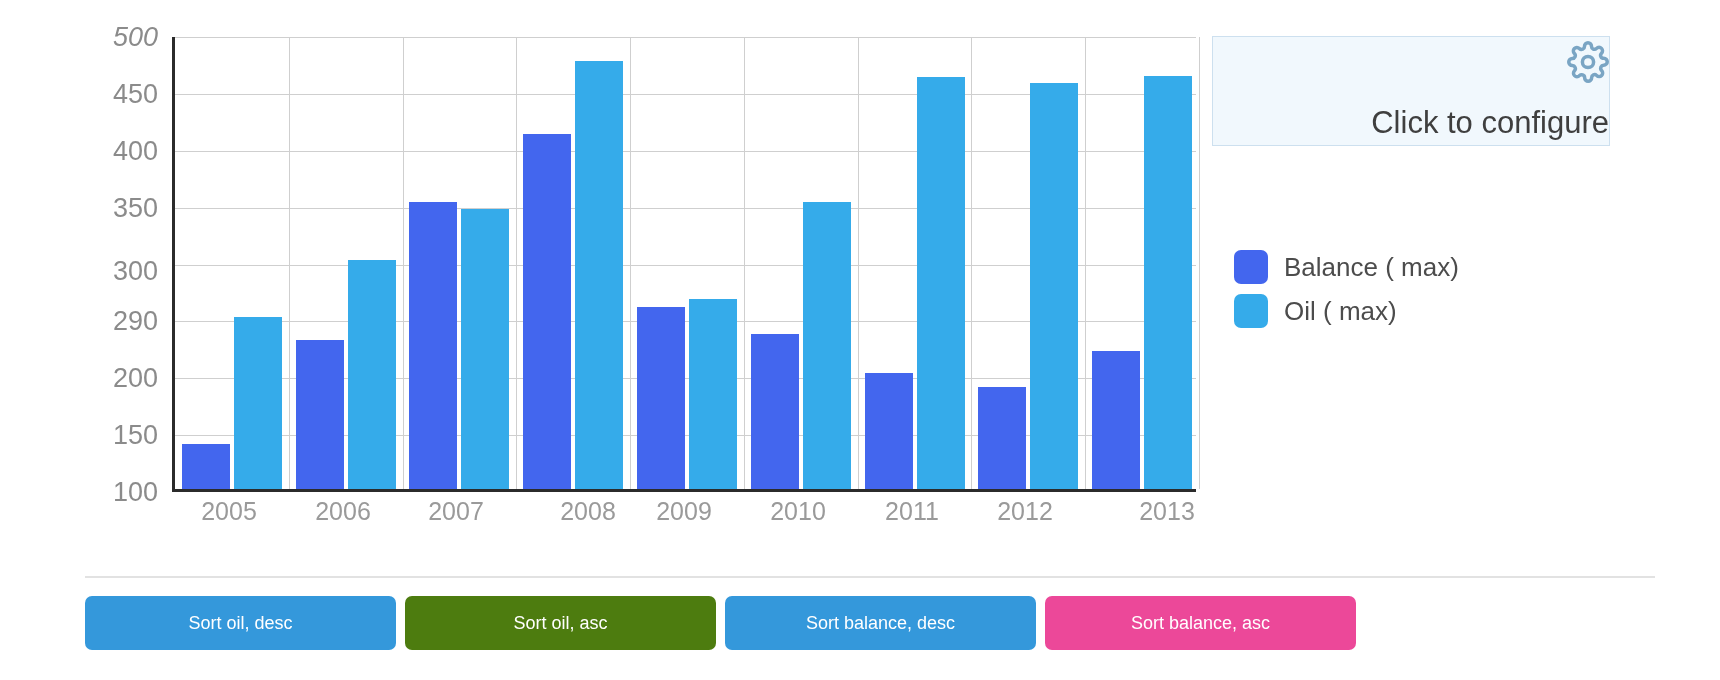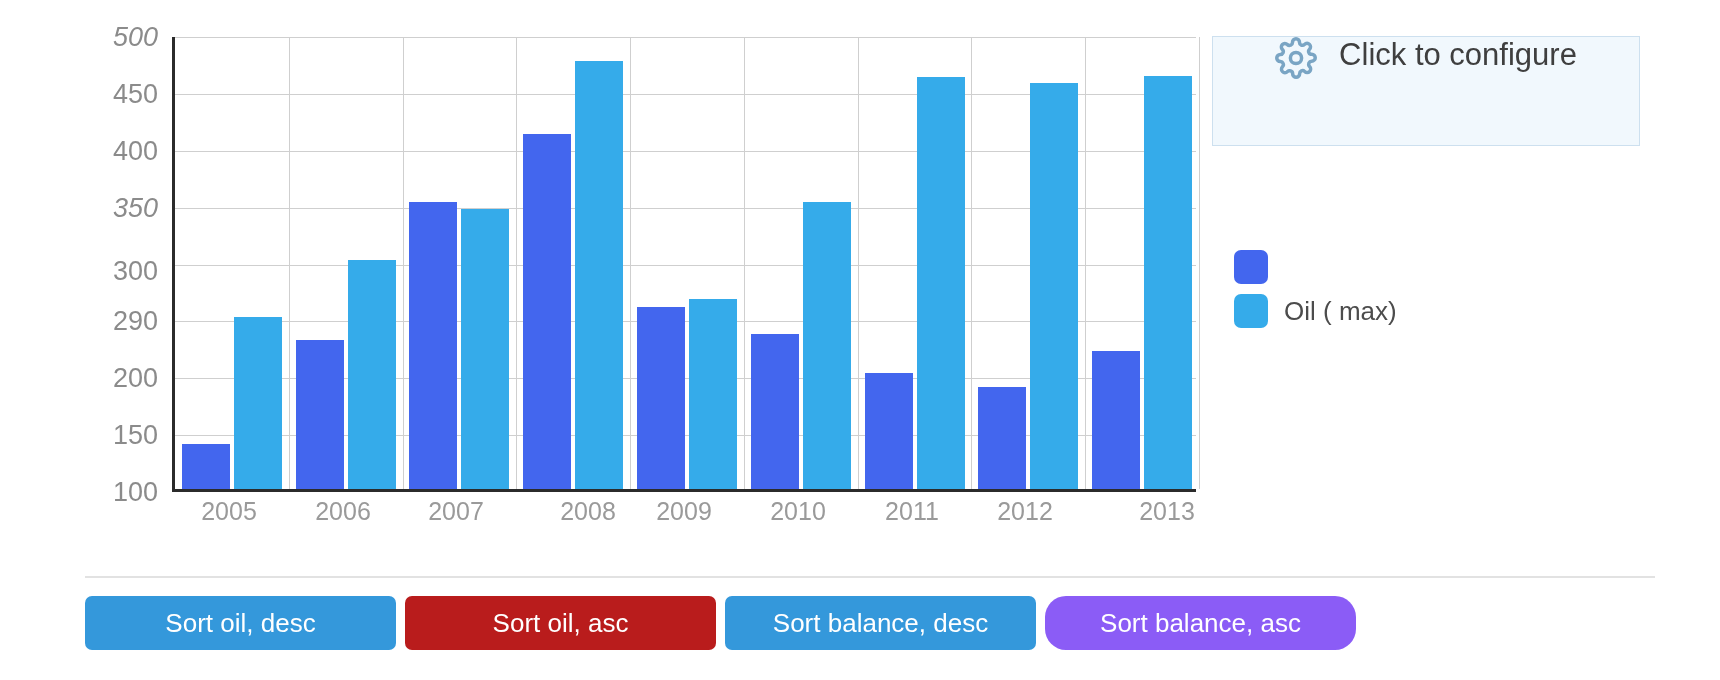--- a/index.html
+++ b/index.html
@@ -53,26 +53,27 @@
     color: #9a9a9a;
     white-space: nowrap;
   }
 
   .bar { position: absolute; bottom: 0; }
 
   
   #configure-box {
     position: absolute;
     left: 1212px; top: 36px;
-    width: 428px; height: 110px;
+    width: 398px; height: 110px;
     background: #f1f8fd;
     border: 1px solid #cde0ef;
-    display: flex; align-items: flex-start; justify-content: center;
+    display: flex; align-items: flex-end; justify-content: center;
     gap: 22px;
     cursor: pointer;
+    flex-direction: column;
   }
   #configure-box .label { font-size: 31px; color: #3f3f3f; }
   #gear { width: 42px; height: 42px; display: block; }
 
   
   #legend {
     position: absolute;
     left: 1234px; top: 250px;
     display: flex; flex-direction: column; gap: 10px;
   }
@@ -88,21 +89,21 @@
   #button-bar {
     position: absolute; left: 85px; top: 596px;
     display: flex; gap: 9px;
   }
   .sort-btn {
     height: 54px;
     border: none;
     border-radius: 7px;
     background: #3498db;
     color: #ffffff;
-    font-size: 26px;
+    font-size: 18px;
     font-family: "Liberation Sans", sans-serif;
     cursor: pointer;
     padding: 0 10px;
     display: flex; align-items: center; justify-content: center;
   }
   .sort-btn.w1 { width: 311px; }
   .sort-btn.w2 { width: 311px; }
   .sort-btn.w3 { width: 311px; text-align: center; }
   .sort-btn.w4 { width: 311px; }
 </style>
@@ -112,21 +113,21 @@
 <div id="app">
 
   <div id="chart-area">
 
     <div id="y-labels">
         <div class="y-label" style="top: 455px;">100</div>
         <div class="y-label" style="top: 398.125px;">150</div>
         <div class="y-label" style="top: 341.25px;">200</div>
         <div class="y-label" style="top: 284.375px;">290</div>
         <div class="y-label" style="top: 234px;">300</div>
-        <div class="y-label" style="top: 170.625px; font-style: italic;">350</div>
+        <div class="y-label" style="top: 170.625px;">350</div>
         <div class="y-label" style="top: 113.75px;">400</div>
         <div class="y-label" style="top: 56.875px;">450</div>
         <div class="y-label" style="top: 0px; font-style: italic;">500</div>
       </div>
 
     <div id="plot-wrap">
       <div id="plot">
         <div id="gridlines-h">
             <div class="grid-h" style="top: 398.125px; background: rgb(207, 207, 207);"></div>
             <div class="grid-h" style="top: 341.25px; background: rgb(207, 207, 207);"></div>
@@ -189,29 +190,30 @@
           <circle cx="12" cy="12" r="3.2"></circle>
           <path d="M19.4 15a1.65 1.65 0 0 0 .33 1.82l.06.06a2 2 0 1 1-2.83 2.83l-.06-.06a1.65 1.65 0 0 0-1.82-.33 1.65 1.65 0 0 0-1 1.51V21a2 2 0 1 1-4 0v-.09A1.65 1.65 0 0 0 9 19.4a1.65 1.65 0 0 0-1.82.33l-.06.06a2 2 0 1 1-2.83-2.83l.06-.06A1.65 1.65 0 0 0 4.6 15a1.65 1.65 0 0 0-1.51-1H3a2 2 0 1 1 0-4h.09A1.65 1.65 0 0 0 4.6 9a1.65 1.65 0 0 0-.33-1.82l-.06-.06a2 2 0 1 1 2.83-2.83l.06.06A1.65 1.65 0 0 0 9 4.6a1.65 1.65 0 0 0 1-1.51V3a2 2 0 1 1 4 0v.09a1.65 1.65 0 0 0 1 1.51 1.65 1.65 0 0 0 1.82-.33l.06-.06a2 2 0 1 1 2.83 2.83l-.06.06A1.65 1.65 0 0 0 19.4 9c.14.36.43.64.79.79H21a2 2 0 1 1 0 4h-.09a1.65 1.65 0 0 0-1.51 1z"></path>
         </svg>
       </span>
       <span class="label">Click to configure</span>
     </div>
 
     <div id="legend">
         <div class="legend-row">
           <span class="legend-swatch" style="background: rgb(67, 102, 238);"></span>
+          <span class="legend-text">Balance ( max)</span>
         </div>
         <div class="legend-row">
           <span class="legend-swatch" style="background: rgb(53, 171, 234);"></span>
           <span class="legend-text">Oil ( max)</span>
         </div>
       </div>
   </div>
 
   <div id="divider"></div>
 
   <div id="button-bar">
       <button class="sort-btn w1" style="background: rgb(52, 152, 219);">Sort oil, desc</button>
-      <button class="sort-btn w2" style="background: #b91c1c;">Sort oil, asc</button>
+      <button class="sort-btn w2" style="background: #4d7c0f;">Sort oil, asc</button>
       <button class="sort-btn w3" style="background: rgb(52, 152, 219);">Sort balance, desc</button>
-      <button class="sort-btn w4" style="background: #8b5cf6; border-radius: 21px;">Sort balance, asc</button>
+      <button class="sort-btn w4" style="background: #ec4899;">Sort balance, asc</button>
     </div>
 </div>
 
 </body></html>

